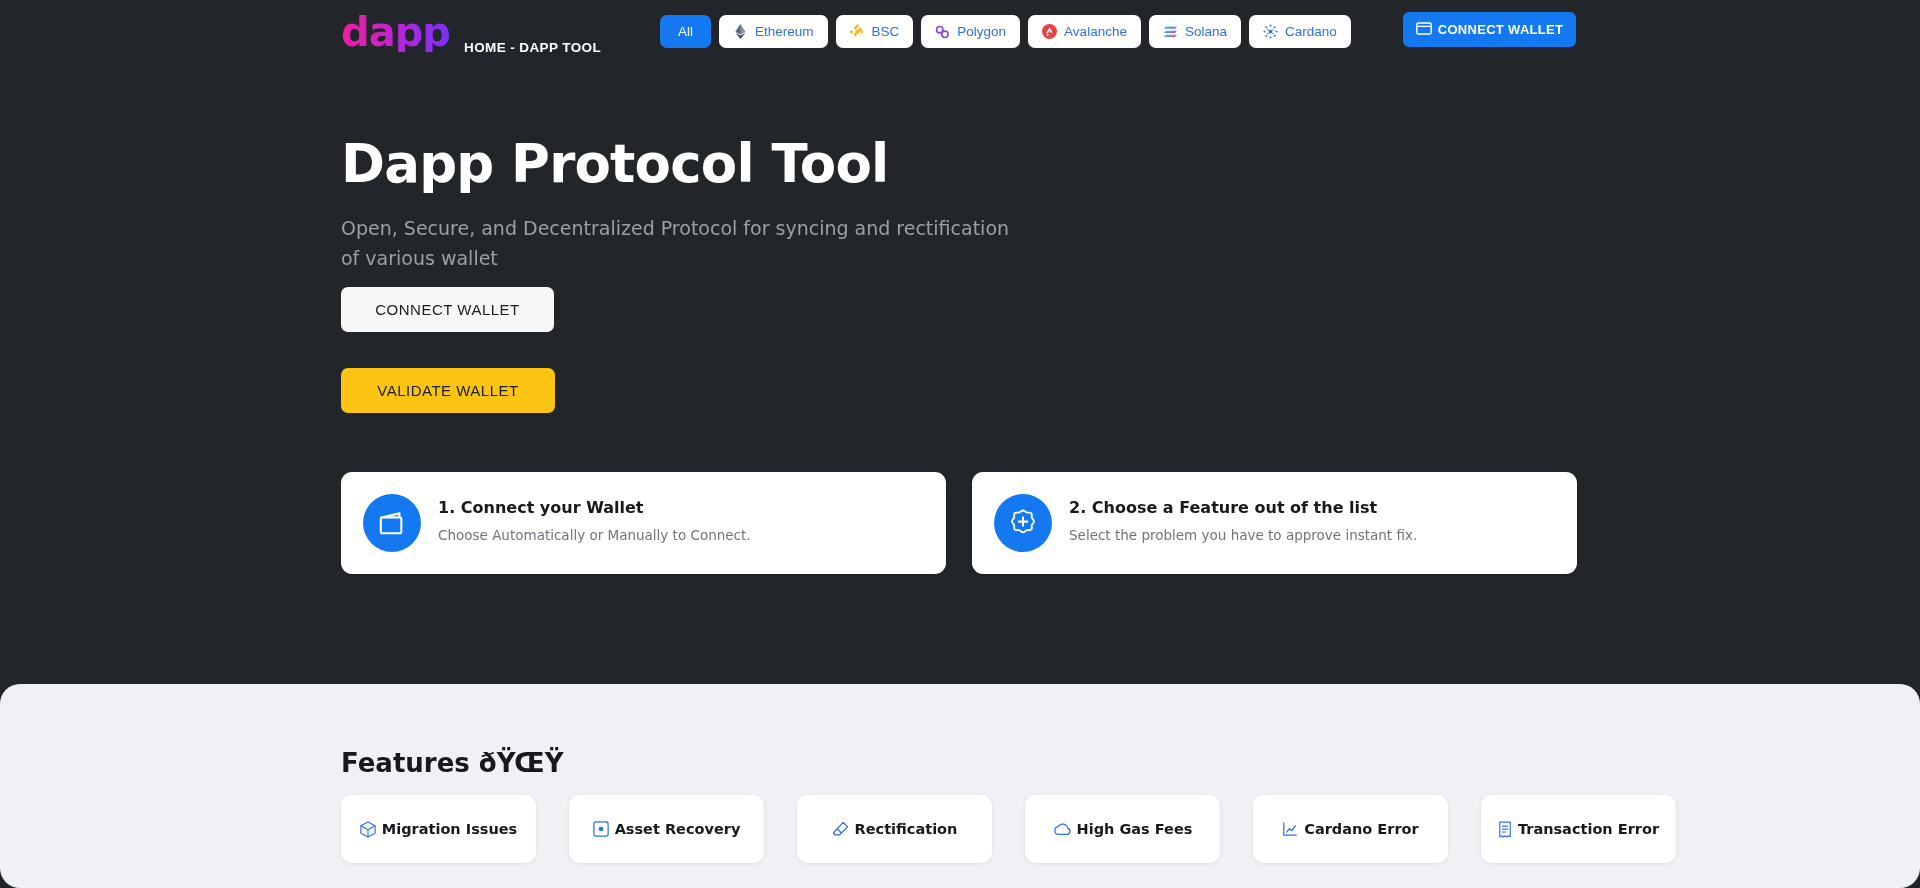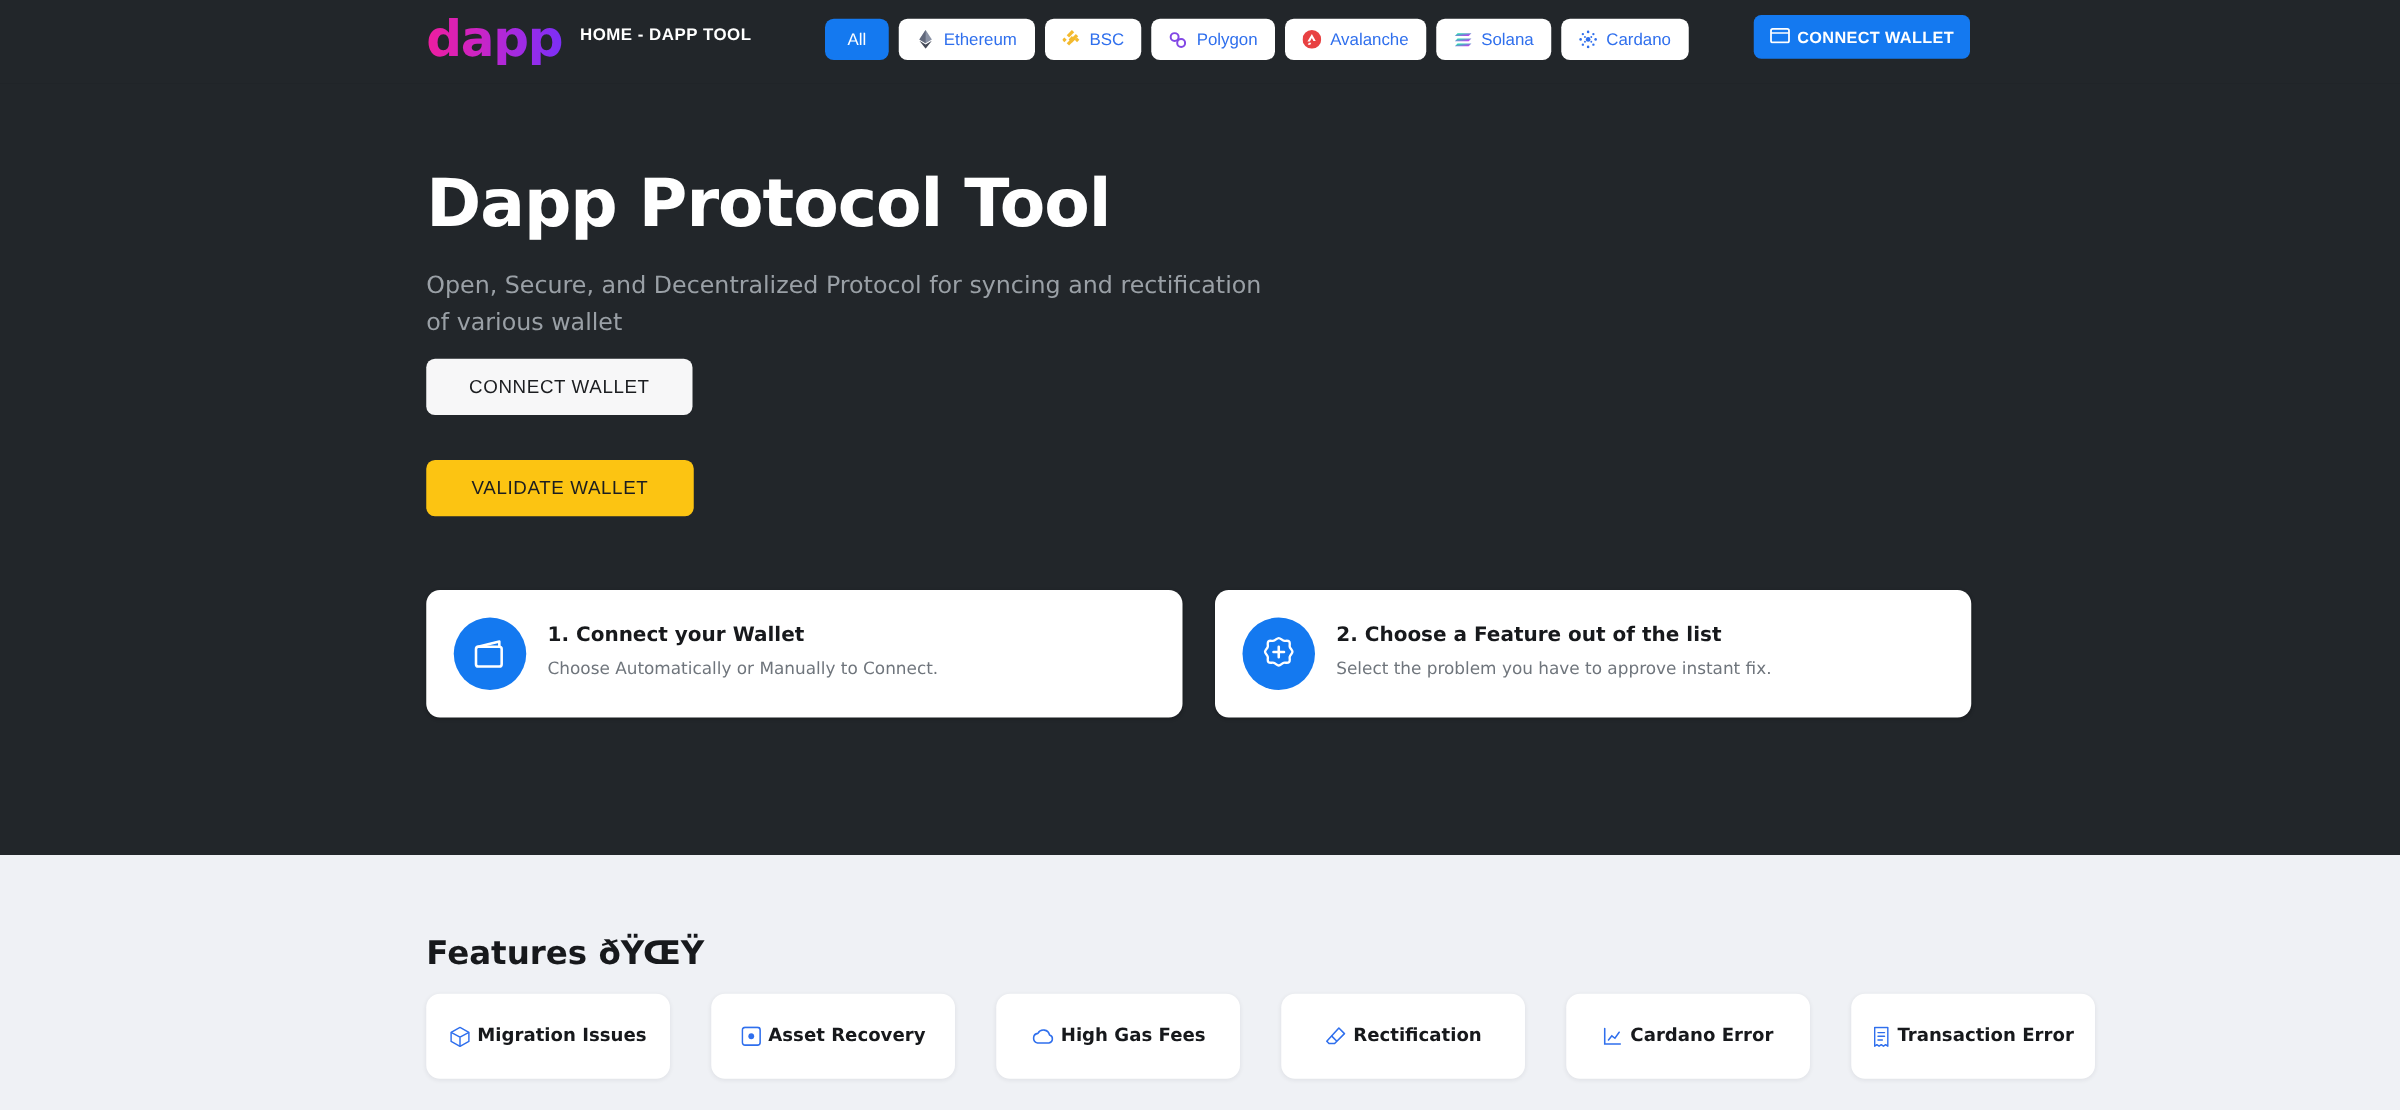--- a/index.html
+++ b/index.html
@@ -20,21 +20,21 @@
   .logo {
     position:absolute; left:341px; top:12px;
     font-size:40px; font-weight:700; letter-spacing:-1px;
     line-height:40px;
     background:linear-gradient(90deg,#ef1d9e 0%,#cc24c4 38%,#a52ae0 65%,#7b2ff7 100%);
     -webkit-background-clip:text; background-clip:text;
     -webkit-text-fill-color:transparent; color:transparent;
     font-family:"DejaVu Sans", sans-serif;
   }
   .brandtext {
-    position:absolute; left:464px; top:20px;
+    position:absolute; left:464px; top:40px;
     color:#ffffff; font-size:13.5px; font-weight:700; letter-spacing:.4px;
   }
   .chains {
     position:absolute; left:660px; top:15px;
     display:flex; align-items:center; gap:8px;
   }
   .chip {
     display:flex; align-items:center; gap:7px;
     height:33px; padding:0 14px;
     border-radius:7px;
@@ -97,21 +97,21 @@
   }
   .step-icon {
     flex:0 0 58px; width:58px; height:58px; border-radius:50%;
     background:#1479f0; display:flex; align-items:center; justify-content:center;
   }
   .step-body { padding-top:2px; }
   .step-title { color:#17191c; font-size:16px; font-weight:700; line-height:24px; font-family:"DejaVu Sans", sans-serif; }
   .step-desc { color:#6f757c; font-size:13.5px; line-height:19px; margin-top:6px; font-family:"DejaVu Sans", sans-serif; }
 
   
-  .features { position:absolute; top:684px; left:0; width:1920px; height:204px; background:#eff1f5; }
+  .features { position:absolute; top:684px; left:0; width:1920px; height:204px; background:#eff1f5;border-radius:20px; }
   .features h2 {
     position:absolute; left:341px; top:64px;
     color:#17191c; font-size:26px; font-weight:700;
     font-family:"DejaVu Sans", sans-serif;
   }
   .feat-row { position:absolute; left:341px; top:111px; display:flex; gap:33px; }
   .feat {
     width:195px; height:68px; background:#fff; border-radius:11px;
     box-shadow:0 1px 4px rgba(20,25,40,.08);
     display:flex; flex-direction:row; align-items:center; justify-content:center; gap:6px;
@@ -288,39 +288,39 @@
           <svg width="16" height="16" viewBox="0 0 18 18" fill="none" stroke="#2f6fed" stroke-width="1.4">
             <rect x="1" y="1" width="16" height="16" rx="2.4"></rect>
               <circle cx="9" cy="9" r="2.6" fill="#2f6fed" stroke="none"></circle>
           </svg>
         </span>
         <span class="feat-label">Asset Recovery</span>
       </div>
 
       <div class="feat">
         <span class="feat-ic">
-          <svg width="18" height="15" viewBox="0 0 20 16" fill="none" stroke="#2f6fed" stroke-width="1.4" stroke-linejoin="round">
-            <path d="M5.6 13.4A4.3 4.3 0 0 1 5.9 4.9 5.6 5.6 0 0 1 16.3 6.4a3.6 3.6 0 0 1-.6 7Z"></path>
-          </svg>
-        </span>
-        <span class="feat-label">High Gas Fees</span>
-      </div>
-
-      <div class="feat">
-        <span class="feat-ic">
           <svg width="17" height="17" viewBox="0 0 19 19" fill="none" stroke="#2f6fed" stroke-width="1.4" stroke-linejoin="round">
             <path d="M12.4 1.6 17.4 6.6 8.6 15.4H3.6L1.6 13.4Z"></path>
               <path d="M5.6 8.4 10.6 13.4"></path>
           </svg>
         </span>
         <span class="feat-label">Rectification</span>
       </div>
 
       <div class="feat">
         <span class="feat-ic">
+          <svg width="18" height="15" viewBox="0 0 20 16" fill="none" stroke="#2f6fed" stroke-width="1.4" stroke-linejoin="round">
+            <path d="M5.6 13.4A4.3 4.3 0 0 1 5.9 4.9 5.6 5.6 0 0 1 16.3 6.4a3.6 3.6 0 0 1-.6 7Z"></path>
+          </svg>
+        </span>
+        <span class="feat-label">High Gas Fees</span>
+      </div>
+
+      <div class="feat">
+        <span class="feat-ic">
           <svg width="16" height="16" viewBox="0 0 18 18" fill="none" stroke="#2f6fed" stroke-width="1.4" stroke-linecap="round">
             <path d="M2 2v14h14"></path>
               <path d="M5.4 12.4 8.4 8.6l2.8 2.2 3.8-5.4"></path>
           </svg>
         </span>
         <span class="feat-label">Cardano Error</span>
       </div>
 
       <div class="feat">
         <span class="feat-ic">

